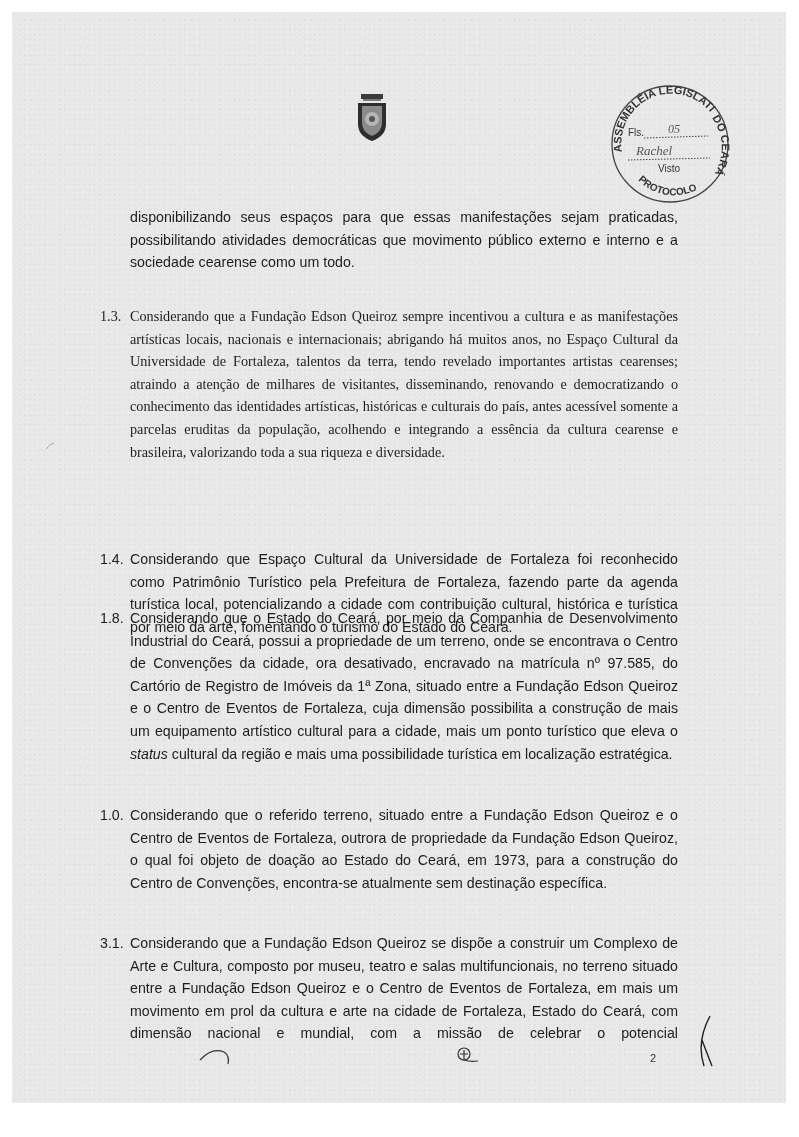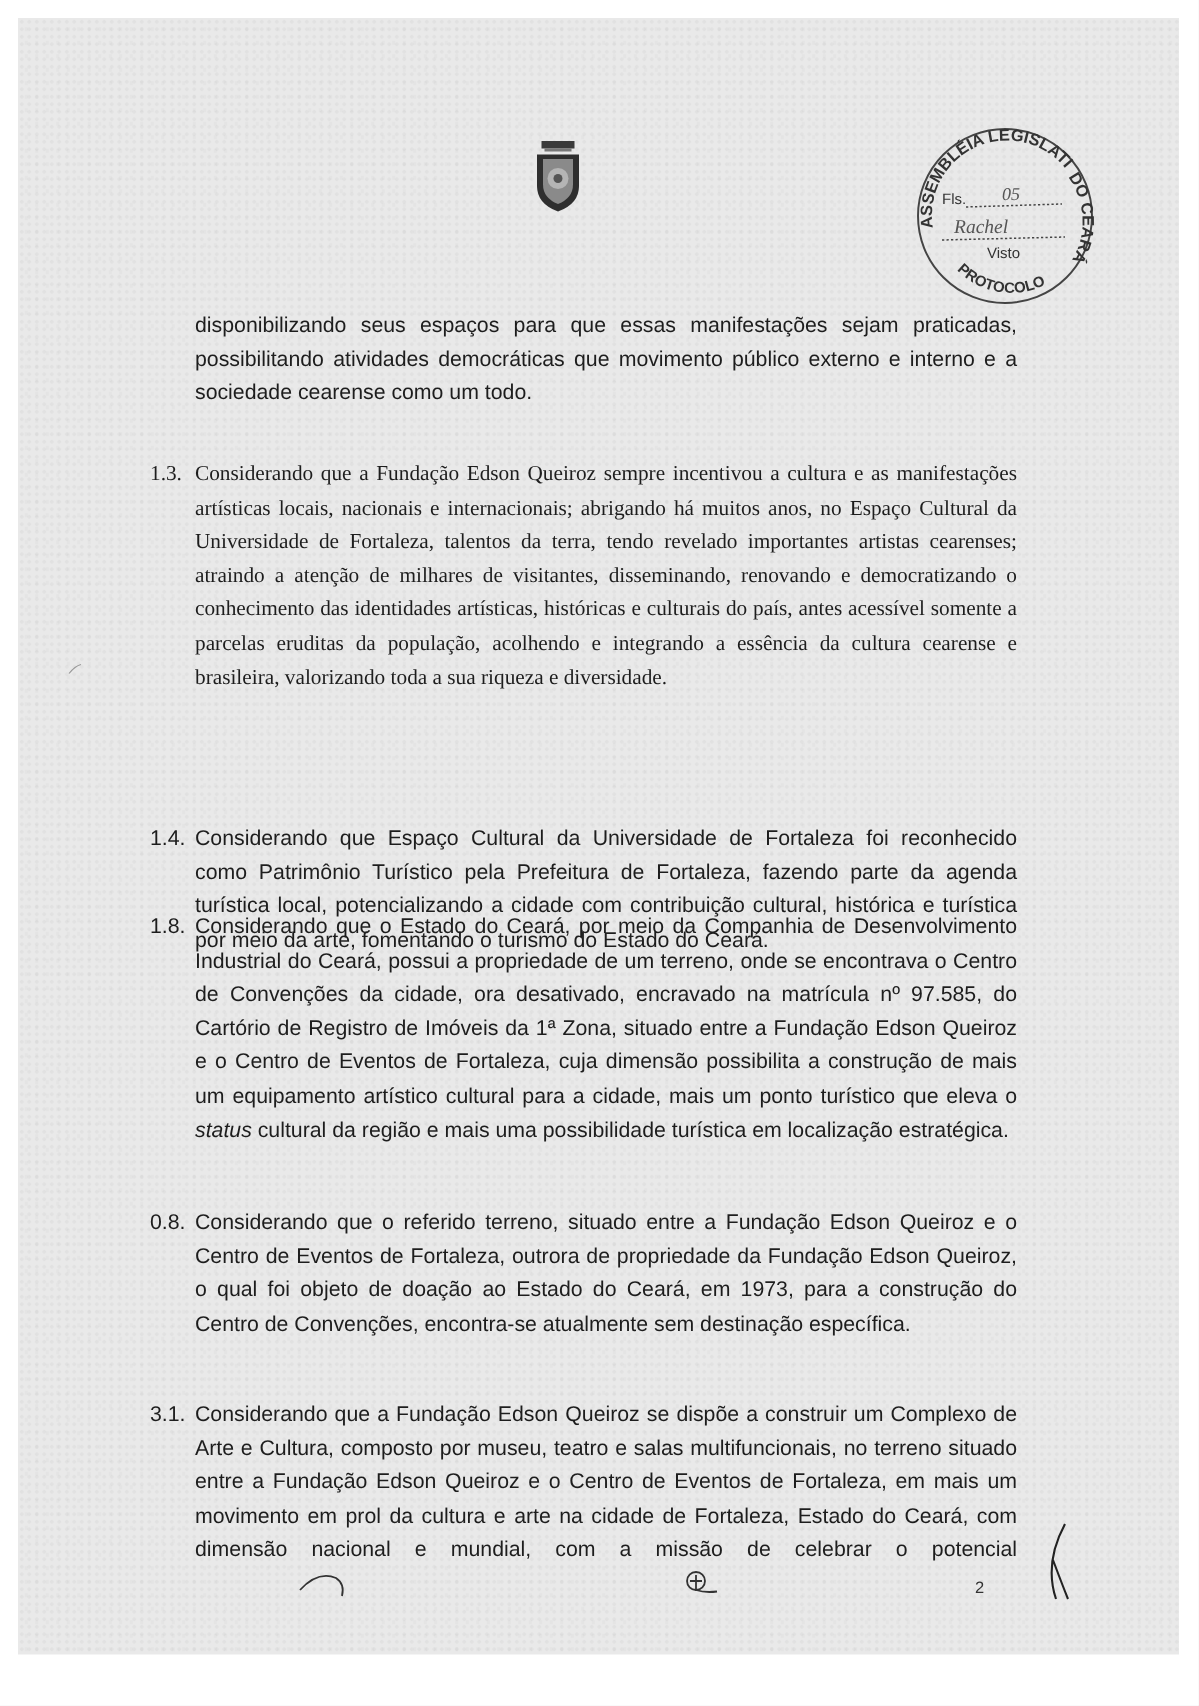--- a/index.html
+++ b/index.html
@@ -92,21 +92,21 @@
       <span class="num">1.4.</span>
       <div class="txt">Considerando que Espaço Cultural da Universidade de Fortaleza foi reconhecido como Patrimônio Turístico pela Prefeitura de Fortaleza, fazendo parte da agenda turística local, potencializando a cidade com contribuição cultural, histórica e turística por meio da arte, fomentando o turismo do Estado do Ceará.</div>
     </div>
 
     <div class="para item i15">
       <span class="num">1.8.</span>
       <div class="txt"><span>Considerando que o Estado do Ceará, por meio da Companhia de Desenvolvimento Industrial do Ceará, possui a propriedade de um terreno, onde se encontrava o Centro de Convenções da cidade, ora desativado, encravado na matrícula nº 97.585, do Cartório de Registro de Imóveis da 1ª Zona, situado entre a Fundação Edson Queiroz e o Centro de Eventos de Fortaleza, cuja dimensão possibilita a construção de mais um equipamento artístico cultural para a cidade, mais um ponto turístico que eleva o </span><em>status</em><span> cultural da região e mais uma possibilidade turística em localização estratégica.</span></div>
     </div>
 
     <div class="para item i16">
-      <span class="num">0.8.</span>
+      <span class="num">1.0.</span>
       <div class="txt">Considerando que o referido terreno, situado entre a Fundação Edson Queiroz e o Centro de Eventos de Fortaleza, outrora de propriedade da Fundação Edson Queiroz, o qual foi objeto de doação ao Estado do Ceará, em 1973, para a construção do Centro de Convenções, encontra-se atualmente sem destinação específica.</div>
     </div>
 
     <div class="para item i17">
       <span class="num">3.1.</span>
       <div class="txt lastfull">Considerando que a Fundação Edson Queiroz se dispõe a construir um Complexo de Arte e Cultura, composto por museu, teatro e salas multifuncionais, no terreno situado entre a Fundação Edson Queiroz e o Centro de Eventos de Fortaleza, em mais um movimento em prol da cultura e arte na cidade de Fortaleza, Estado do Ceará, com dimensão nacional e mundial, com a missão de celebrar o potencial</div>
     </div>
   </div>
 
   <svg class="marks" viewBox="0 0 774 1091">

